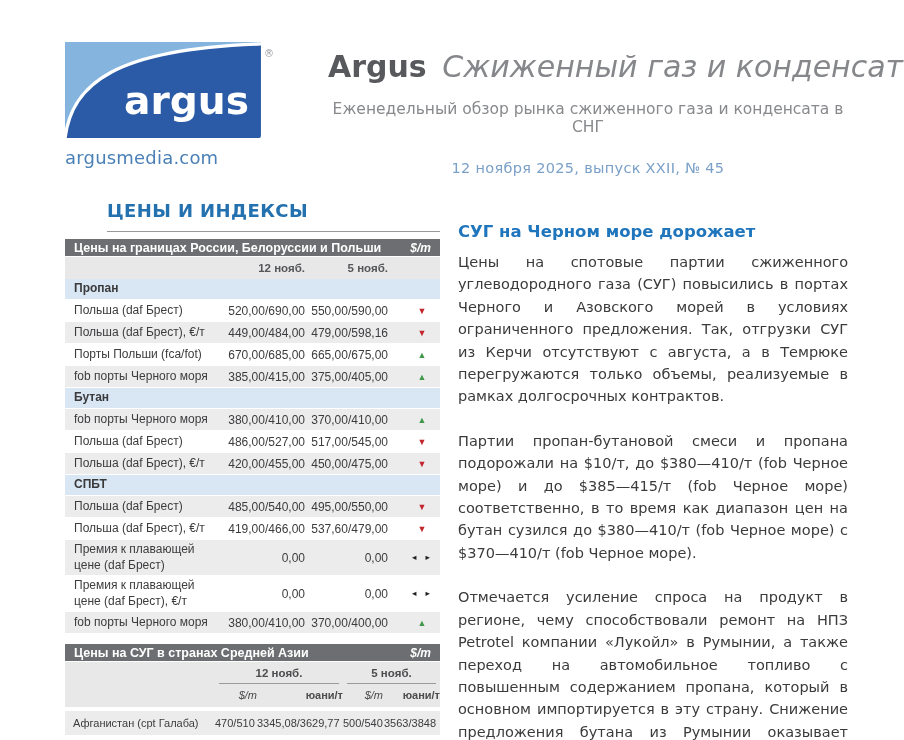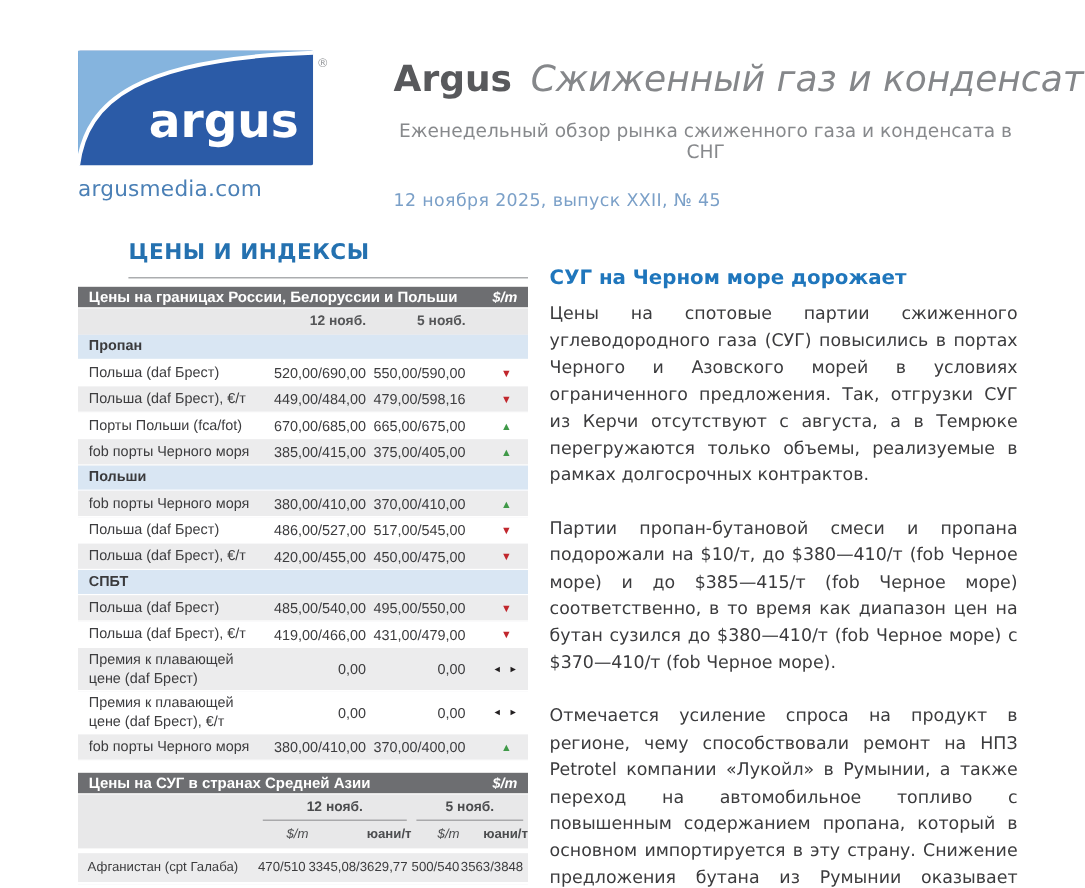--- a/index.html
+++ b/index.html
@@ -15,21 +15,21 @@
   .logo-col{width:235px;flex:none;}
   .logo-wrap{position:relative;width:196px;height:96px;}
   .logo-wrap svg{display:block;}
   .reg-mark{position:absolute;right:-13px;top:6px;font-size:10px;color:#9b9da0;}
   .site{margin-top:9px;font-size:18px;color:#4b80b6;letter-spacing:.2px;}
   .title-col{flex:1;padding-left:28px;min-width:0;}
   .masthead{font-size:30px;line-height:1.1;white-space:nowrap;margin-top:8px;}
   .masthead .brand{font-weight:bold;color:#58595c;}
   .masthead .rest{font-style:italic;color:#85878a;margin-left:6px;}
   .subtitle{text-align:center;font-size:15.5px;color:#87898c;margin-top:17px;}
-  .issue{text-align:left;font-size:14.5px;color:#7ba0c8;margin-top:24px;letter-spacing:.3px;}
+  .issue{text-align:center;font-size:14.5px;color:#7ba0c8;margin-top:24px;letter-spacing:.3px;}
 
   
   .content{display:flex;margin-top:24px;}
   .left-col{width:375px;flex:none;}
   .right-col{flex:1;margin-left:18px;padding-top:22px;min-width:0;}
 
   .section-title{
     font-size:18px;font-weight:bold;color:#2471b0;letter-spacing:.4px;
     padding-bottom:10px;border-bottom:1px solid #97999c;margin-bottom:7px;margin-left:42px;
   }
@@ -146,21 +146,21 @@
               <span class="num2">665,00/675,00</span>
               <span class="trend tr-up">▲</span>
             </div>
             <div class="t1-grid t-row g">
               <span class="lbl">fob порты Черного моря</span>
               <span class="num">385,00/415,00</span>
               <span class="num2">375,00/405,00</span>
               <span class="trend tr-up">▲</span>
             </div>
             <div class="t1-grid t-row section">
-              <span class="lbl">Польши</span>
+              <span class="lbl">Бутан</span>
             </div>
             <div class="t1-grid t-row g">
               <span class="lbl">fob порты Черного моря</span>
               <span class="num">380,00/410,00</span>
               <span class="num2">370,00/410,00</span>
               <span class="trend tr-up">▲</span>
             </div>
             <div class="t1-grid t-row">
               <span class="lbl">Польша (daf Брест)</span>
               <span class="num">486,00/527,00</span>
@@ -178,21 +178,21 @@
             </div>
             <div class="t1-grid t-row g">
               <span class="lbl">Польша (daf Брест)</span>
               <span class="num">485,00/540,00</span>
               <span class="num2">495,00/550,00</span>
               <span class="trend tr-down">▼</span>
             </div>
             <div class="t1-grid t-row">
               <span class="lbl">Польша (daf Брест), €/т</span>
               <span class="num">419,00/466,00</span>
-              <span class="num2">431,00/479,00</span>
+              <span class="num2">537,60/479,00</span>
               <span class="trend tr-down">▼</span>
             </div>
             <div class="t1-grid t-row g">
               <span class="lbl">Премия к плавающей
 цене (daf Брест)</span>
               <span class="num">0,00</span>
               <span class="num2">0,00</span>
               <span class="trend tr-flat">◄ ►</span>
             </div>
             <div class="t1-grid t-row">

